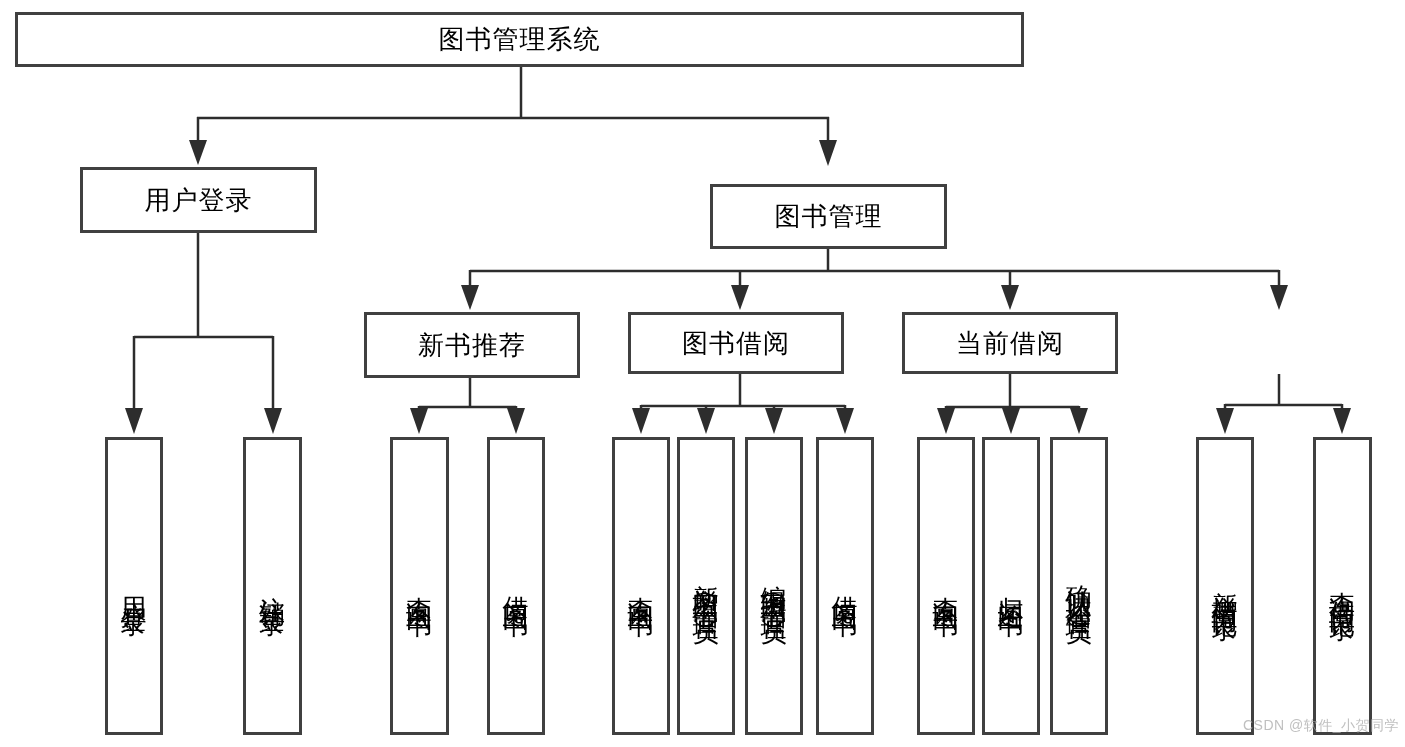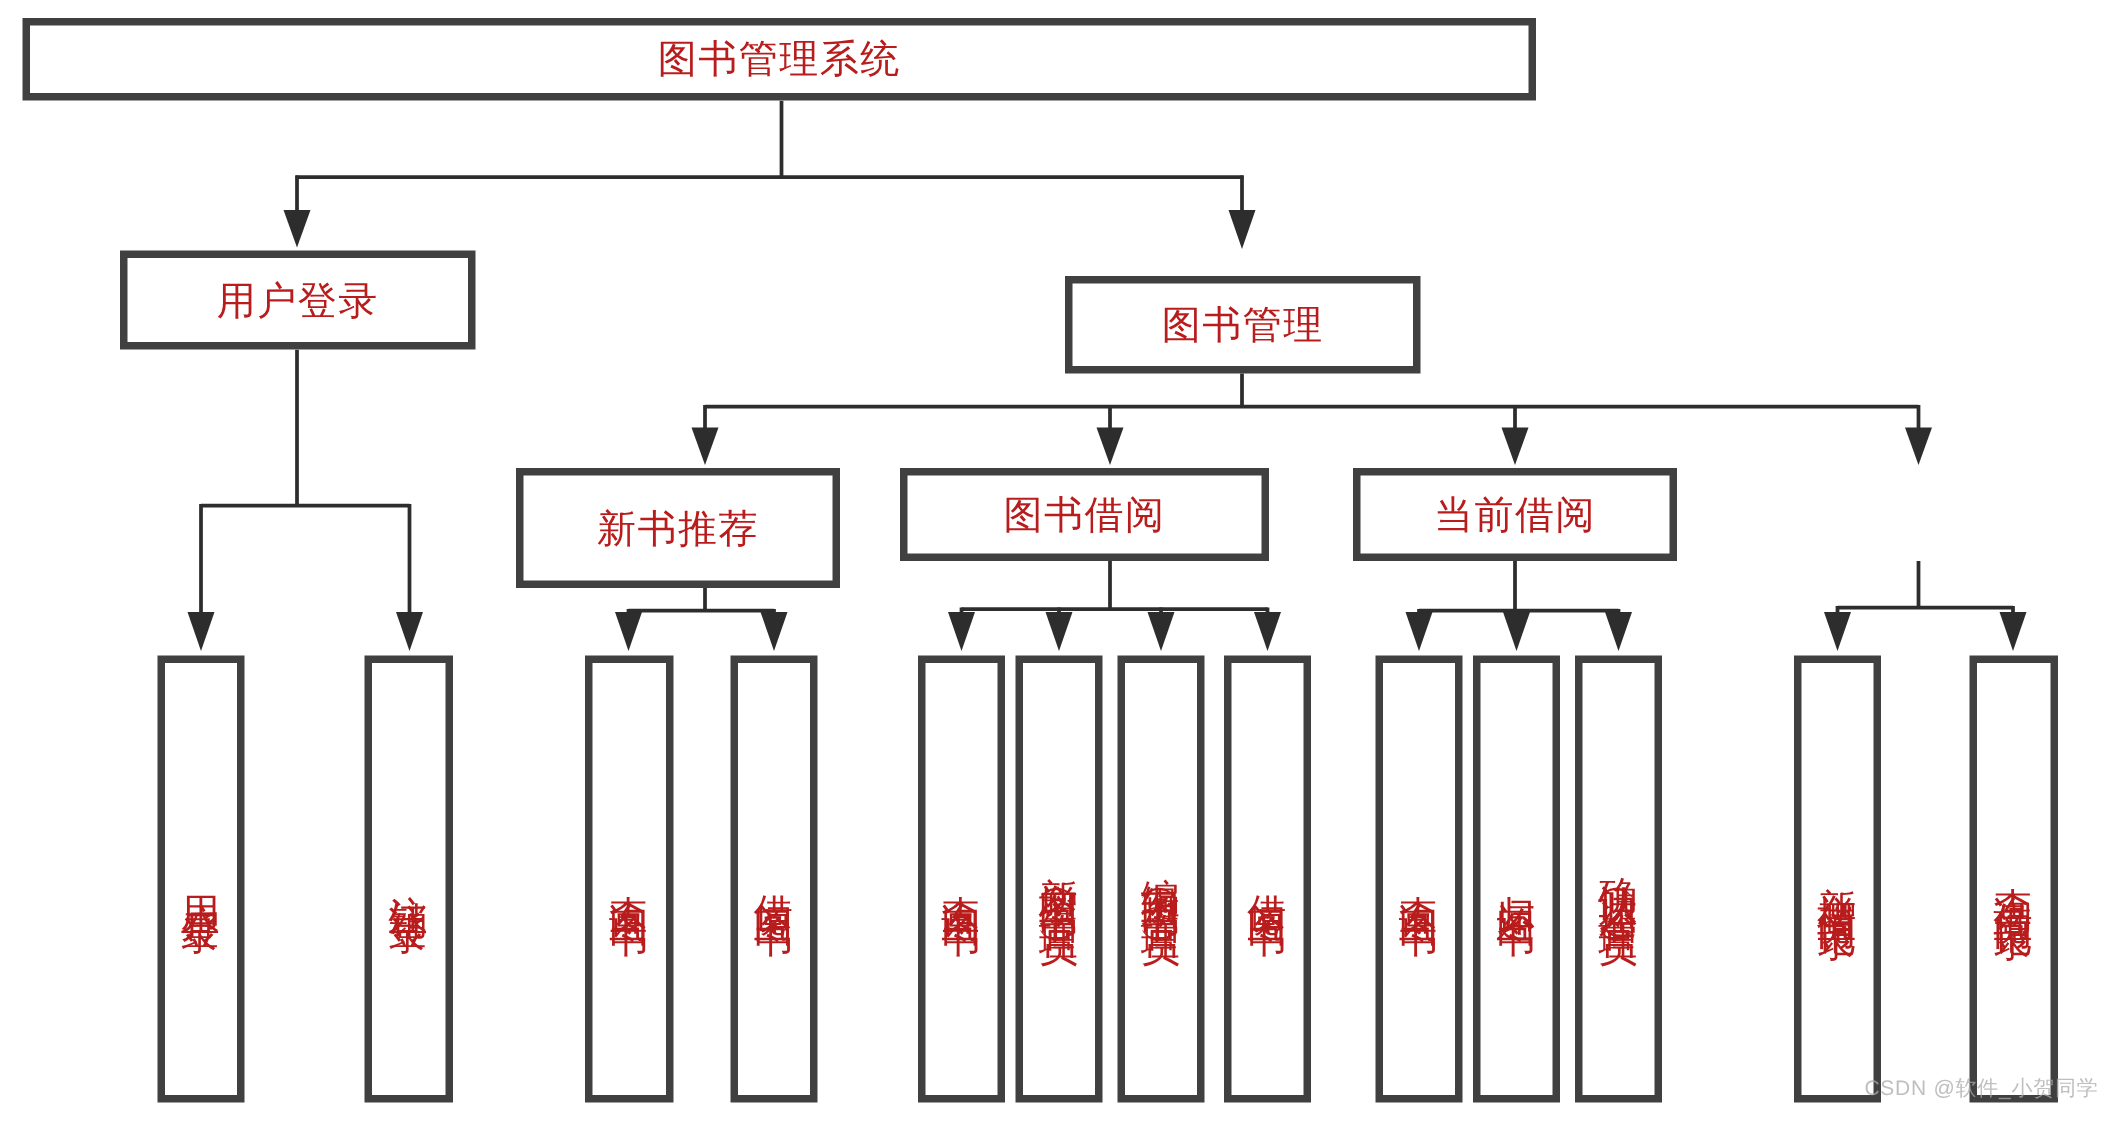--- a/index.html
+++ b/index.html
@@ -12,26 +12,26 @@
     overflow: hidden;
   }
   svg.connectors {
     position: absolute;
     left: 0; top: 0;
     width: 1405px; height: 747px;
   }
   .node {
     position: absolute;
     box-sizing: border-box;
-    border: 5px solid #404040;
+    border: 3px solid #404040;
     background: #ffffff;
     display: flex;
     align-items: center;
     justify-content: center;
-    color: #b91c1c;
+    color: #000000;
   }
   .hlabel {
     font-size: 26px;
     letter-spacing: 1px;
     white-space: nowrap;
   }
   .vlabel {
     writing-mode: vertical-rl;
     text-orientation: mixed;
     font-size: 26px;
@@ -125,24 +125,24 @@
     <span class="hlabel">图书管理系统</span>
   </div>
 
   <div class="node" style="left:80px;top:167px;width:237px;height:66px">
     <span class="hlabel">用户登录</span>
   </div>
   <div class="node" style="left:710px;top:184px;width:237px;height:65px">
     <span class="hlabel">图书管理</span>
   </div>
 
-  <div class="node" style="left:344px;top:312px;width:216px;height:80px">
+  <div class="node" style="left:364px;top:312px;width:216px;height:66px">
     <span class="hlabel">新书推荐</span>
   </div>
-  <div class="node" style="left:600px;top:312px;width:246px;height:62px">
+  <div class="node" style="left:628px;top:312px;width:216px;height:62px">
     <span class="hlabel">图书借阅</span>
   </div>
   <div class="node" style="left:902px;top:312px;width:216px;height:62px">
     <span class="hlabel">当前借阅</span>
   </div>
 
   <div class="node" style="left:105px;top:437px;width:58px;height:298px">
     <span class="vlabel">用户登录</span>
   </div>
   <div class="node" style="left:243px;top:437px;width:59px;height:298px">

